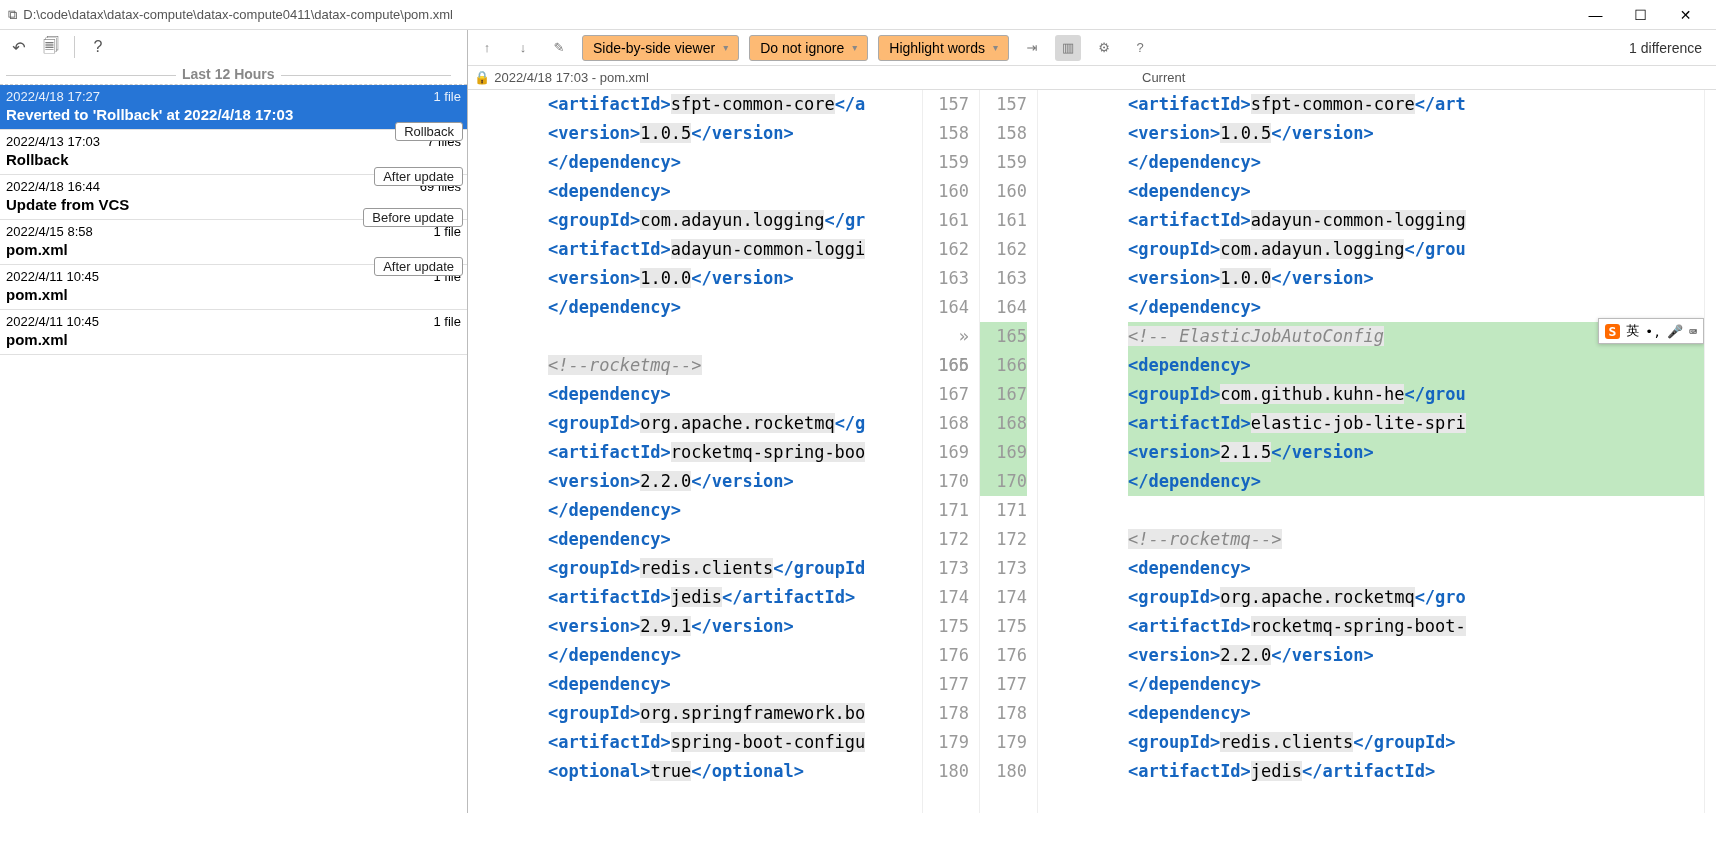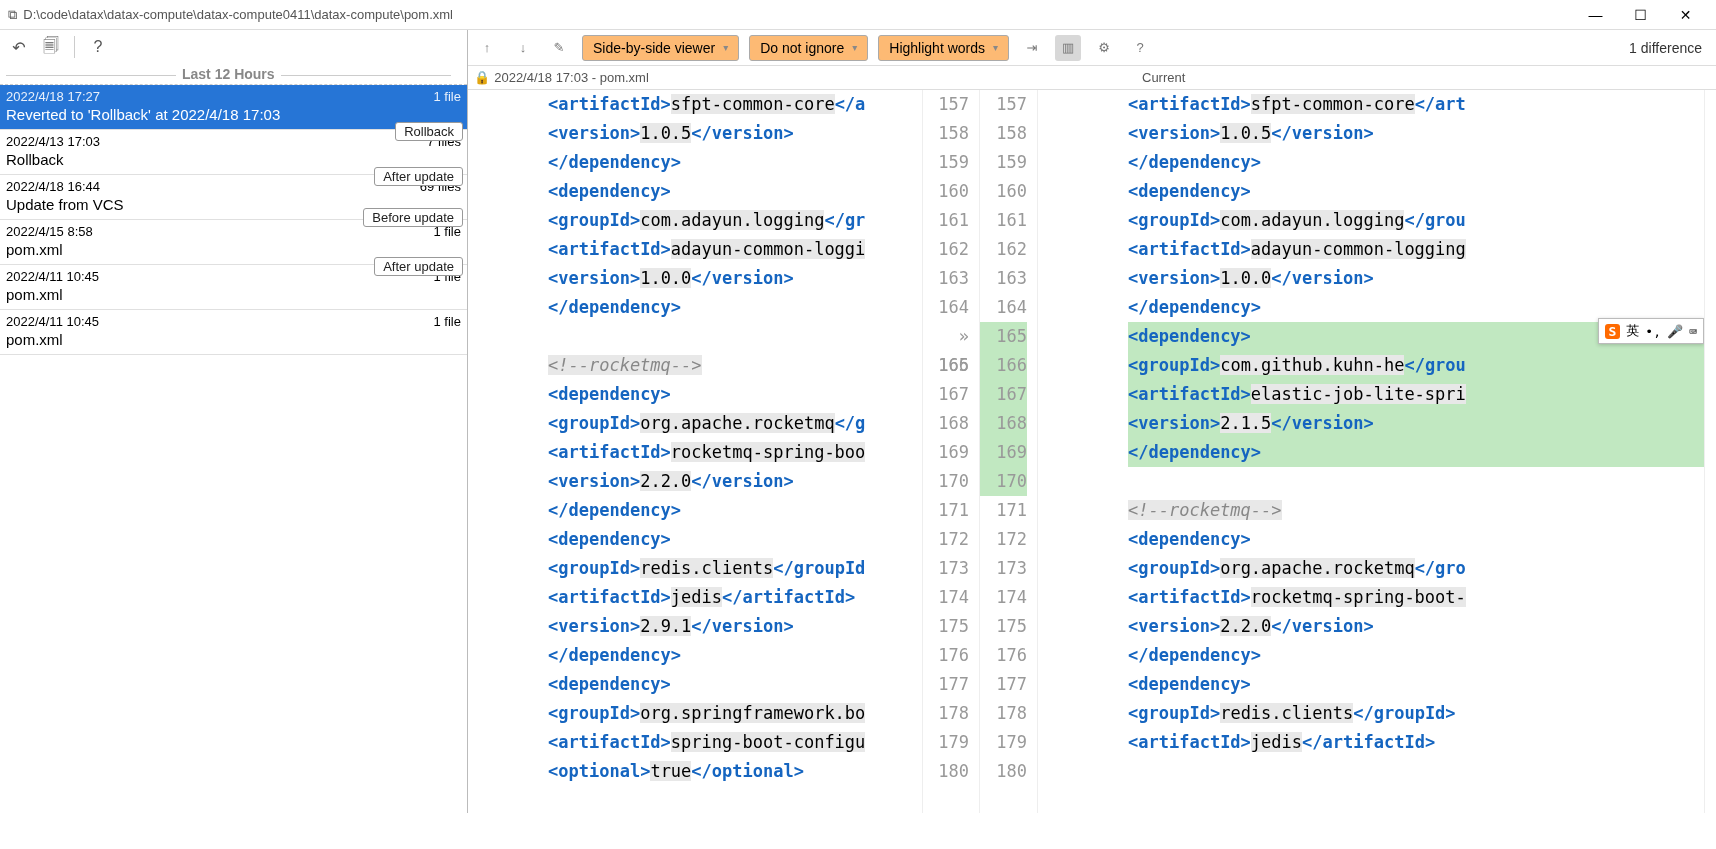--- a/index.html
+++ b/index.html
@@ -9,21 +9,21 @@
   .winbtn { width:45px; height:28px; display:flex; align-items:center; justify-content:center; font-size:14px; }
   .toolbar { height:36px; display:flex; align-items:center; padding:0 6px; gap:6px; border-bottom:1px solid #ddd; }
   .tbtn { width:26px; height:26px; display:flex; align-items:center; justify-content:center; color:#555; font-size:16px; border-radius:3px; }
   .sep { width:1px; height:22px; background:#ccc; margin:0 4px; }
   .main { display:flex; height:calc(100% - 66px); }
   .left { width:468px; border-right:1px solid #bbb; display:flex; flex-direction:column; overflow:hidden; }
   .sect-hdr { text-align:left; color:#888; font-size:14px; padding:2px 0; border-bottom:1px dashed #ccc; background:#fff; font-weight:600; }
   .sect-hdr span:before, .sect-hdr span:after{ content:""; display:inline-block; border-top:1px solid #ccc; width:170px; vertical-align:middle; margin:0 6px;}
   .rev { padding:4px 6px 6px 6px; border-bottom:1px solid #e0e0e0; position:relative; }
   .rev .r1 { display:flex; justify-content:space-between; font-size:13px; }
-  .rev .r2 { font-size:15px; font-weight:400; margin-top:2px; }
+  .rev .r2 { font-size:15px; font-weight:700; margin-top:2px; }
   .rev.sel { background:#2675d6; color:#fff; }
   .rev.sel .r1 { color:#e8f0fb; }
   .pill { position:absolute; right:4px; bottom:-12px; background:#fff; border:1px solid #999; border-radius:3px; padding:1px 8px; font-size:13px; color:#222; z-index:2;}
   .pill.top { bottom:auto; top:-12px;}
   .right { flex:1; display:flex; flex-direction:column; }
   .rtool { height:36px; display:flex; align-items:center; padding:0 6px; gap:10px; border-bottom:1px solid #ddd; }
   .dropdown { border:1px solid #aaa; padding:4px 10px; border-radius:3px; font-size:14px; display:flex; align-items:center; gap:8px; background:#fdba74;justify-content:flex-end;}
   .dropdown:after{content:"▾"; font-size:10px; color:#888;}
   .rtool .spacer{flex:1;}
   .difflbl{font-size:14px; color:#333; padding-right:8px;}
@@ -238,24 +238,25 @@
           <span class="s">S</span>
           <span>英</span>
           <span>•,</span>
           <span>🎤</span>
           <span>⌨</span>
         </div>
       <div class="line">    <span class="br">&lt;</span><span class="tag">artifactId</span><span class="br">&gt;</span><span class="txt bg-sel">sfpt-common-core</span><span class="br">&lt;/</span><span class="tag">art</span></div>
           <div class="line">    <span class="br">&lt;</span><span class="tag">version</span><span class="br">&gt;</span><span class="txt bg-sel">1.0.5</span><span class="br">&lt;/</span><span class="tag">version</span><span class="br">&gt;</span></div>
           <div class="line"><span class="br">&lt;/</span><span class="tag">dependency</span><span class="br">&gt;</span></div>
           <div class="line"><span class="br">&lt;</span><span class="tag">dependency</span><span class="br">&gt;</span></div>
+          <div class="line">    <span class="br">&lt;</span><span class="tag">artifactId</span><span class="br">&gt;</span><span class="txt bg-sel">adayun-common-logging</span></div>
           <div class="line">    <span class="br">&lt;</span><span class="tag">groupId</span><span class="br">&gt;</span><span class="txt bg-sel">com.adayun.logging</span><span class="br">&lt;/</span><span class="tag">grou</span></div>
-          <div class="line">    <span class="br">&lt;</span><span class="tag">artifactId</span><span class="br">&gt;</span><span class="txt bg-sel">adayun-common-logging</span></div>
           <div class="line">    <span class="br">&lt;</span><span class="tag">version</span><span class="br">&gt;</span><span class="txt bg-sel">1.0.0</span><span class="br">&lt;/</span><span class="tag">version</span><span class="br">&gt;</span></div>
           <div class="line"><span class="br">&lt;/</span><span class="tag">dependency</span><span class="br">&gt;</span></div>
+          <div class="line bg-add"><span class="cmt bg-sel">&lt;!-- ElasticJobAutoConfig</span></div>
           <div class="line bg-add"><span class="br">&lt;</span><span class="tag">dependency</span><span class="br">&gt;</span></div>
           <div class="line bg-add">    <span class="br">&lt;</span><span class="tag">groupId</span><span class="br">&gt;</span><span class="txt bg-sel">com.github.kuhn-he</span><span class="br">&lt;/</span><span class="tag">grou</span></div>
           <div class="line bg-add">    <span class="br">&lt;</span><span class="tag">artifactId</span><span class="br">&gt;</span><span class="txt bg-sel">elastic-job-lite-spri</span></div>
           <div class="line bg-add">    <span class="br">&lt;</span><span class="tag">version</span><span class="br">&gt;</span><span class="txt bg-sel">2.1.5</span><span class="br">&lt;/</span><span class="tag">version</span><span class="br">&gt;</span></div>
           <div class="line bg-add"><span class="br">&lt;/</span><span class="tag">dependency</span><span class="br">&gt;</span></div>
           <div class="line"></div>
           <div class="line"><span class="cmt bg-sel">&lt;!--rocketmq--&gt;</span></div>
           <div class="line"><span class="br">&lt;</span><span class="tag">dependency</span><span class="br">&gt;</span></div>
           <div class="line">    <span class="br">&lt;</span><span class="tag">groupId</span><span class="br">&gt;</span><span class="txt bg-sel">org.apache.rocketmq</span><span class="br">&lt;/</span><span class="tag">gro</span></div>
           <div class="line">    <span class="br">&lt;</span><span class="tag">artifactId</span><span class="br">&gt;</span><span class="txt bg-sel">rocketmq-spring-boot-</span></div>

